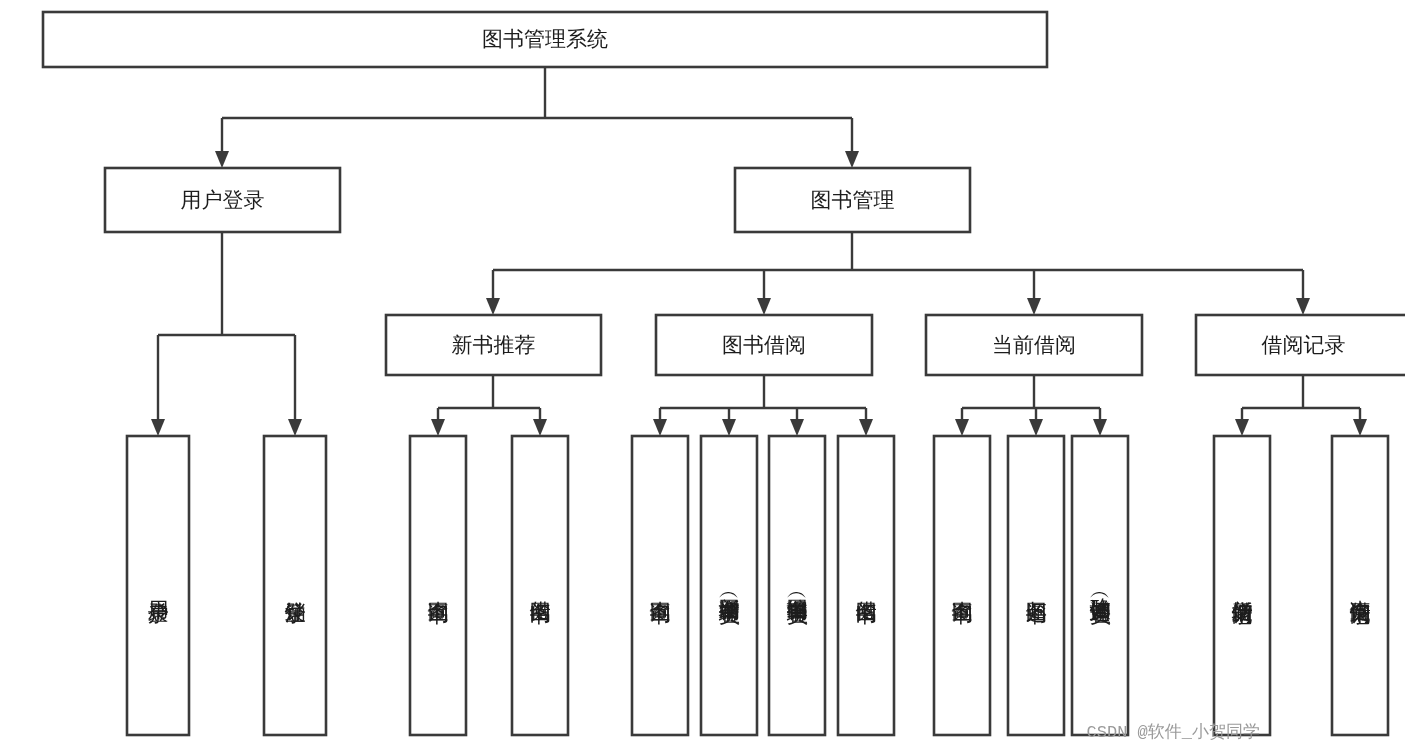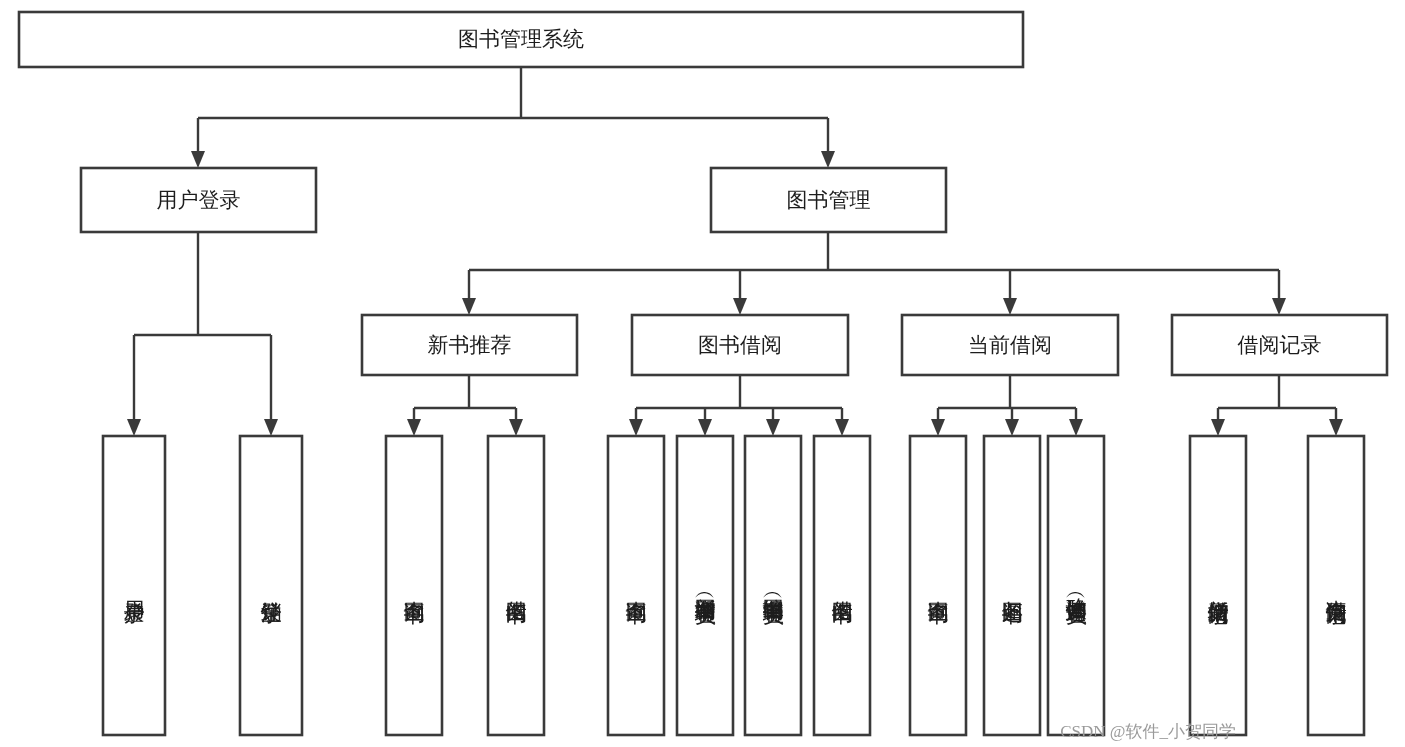--- a/index.html
+++ b/index.html
@@ -1,21 +1,21 @@
 <!DOCTYPE html>
 <html><head>
 <meta charset="utf-8">
 <style>
   html,body{margin:0;padding:0;background:#ffffff;}
   body{
     width:1405px;height:747px;
     font-family:"Liberation Sans","DejaVu Sans",sans-serif;
     overflow:hidden;position:relative;
   }
-  #diagram-root{position:relative;width:1244px;height:747px;background:#fff;}
+  #diagram-root{position:relative;width:1244px;height:747px;background:#fff;margin-left:24px;}
   svg#tree-canvas{position:absolute;left:0;top:0;width:1405px;height:747px;}
   .node-box{fill:#ffffff;stroke:#3a3a3a;stroke-width:2.6;}
   .connector{stroke:#3a3a3a;stroke-width:2.4;fill:none;}
   .arrow-head{fill:#3a3a3a;stroke:none;}
   .node-label-h{
     font-family:"Liberation Sans","DejaVu Sans",sans-serif;
     font-size:21px;fill:#1d1d1d;text-anchor:middle;dominant-baseline:middle;
   }
   .leaf-label{
     position:absolute;
@@ -23,21 +23,21 @@
     text-orientation:upright;
     font-family:"Liberation Sans","DejaVu Sans",sans-serif;
     font-size:21px;line-height:1.06;color:#1d1d1d;
     display:flex;align-items:center;justify-content:center;
     letter-spacing:1px;
     white-space:nowrap;
     pointer-events:none;
   }
   .watermark{
     position:absolute;right:8px;bottom:4px;
-    font-family:Liberation Serif, serif;
+    font-family:Liberation Mono, monospace;
     font-size:17px;color:#9a9a9a;white-space:nowrap;
   }
 </style>
 </head>
 <body>
 
 <div id="diagram-root">
   <svg id="tree-canvas" viewBox="0 0 1405 747" preserveAspectRatio="none" aria-hidden="true">
       <path d="M 521 67 L 521 118" class="connector"></path>
       <path d="M 198 118 L 828 118" class="connector"></path>

